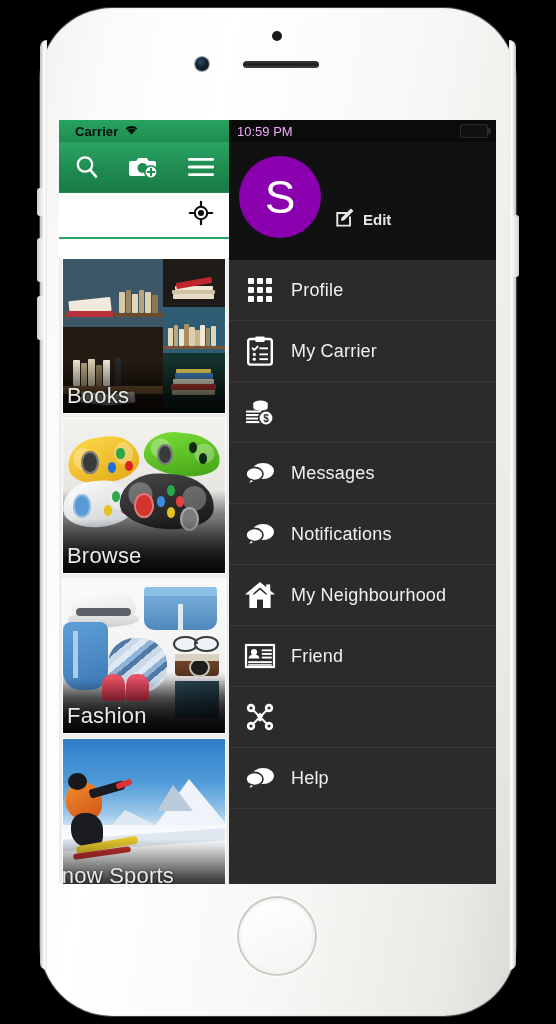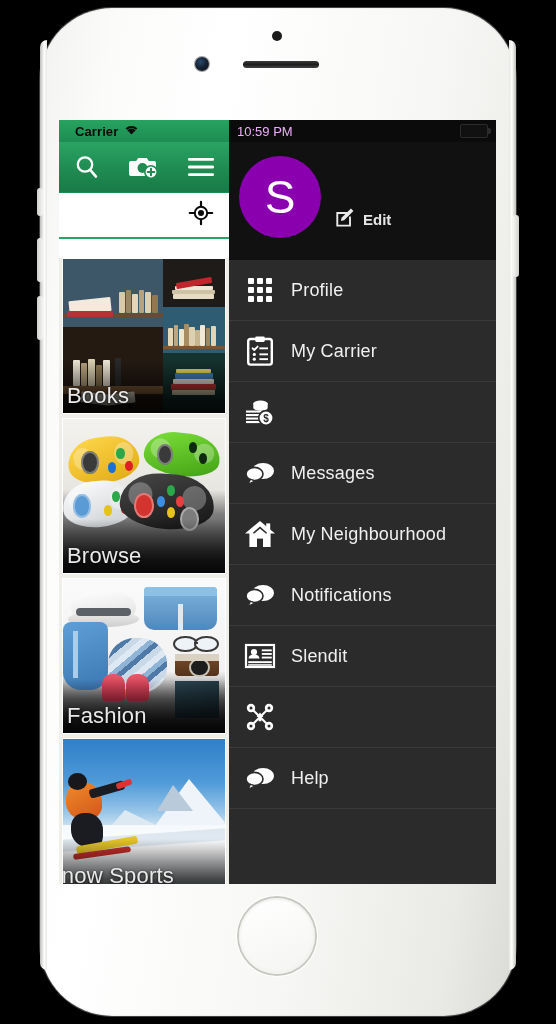--- a/index.html
+++ b/index.html
@@ -421,55 +421,55 @@
               <ellipse cx="18" cy="10" rx="11" ry="8" fill="#fff"></ellipse>
               <ellipse cx="9.5" cy="13" rx="8.5" ry="6.6" fill="#fff" stroke="#2b2b2b" stroke-width="1.6"></ellipse>
               <path d="M5.5 18.2 3.2 23.2 9.6 20z" fill="#fff" stroke="#2b2b2b" stroke-width="1.2"></path>
             </svg>
           </div>
           <div class="ml">Messages</div>
         </div>
 
         <div class="mrow">
           <div class="mi">
+            <svg width="30" height="24" viewBox="0 0 30 24">
+              <ellipse cx="18" cy="10" rx="11" ry="8" fill="#fff"></ellipse>
+              <ellipse cx="9.5" cy="13" rx="8.5" ry="6.6" fill="#fff" stroke="#2b2b2b" stroke-width="1.6"></ellipse>
+              <path d="M5.5 18.2 3.2 23.2 9.6 20z" fill="#fff" stroke="#2b2b2b" stroke-width="1.2"></path>
+            </svg>
+          </div>
+          <div class="ml">Notifications</div>
+        </div>
+
+        <div class="mrow">
+          <div class="mi">
             <svg width="32" height="28" viewBox="0 0 32 28">
               <path d="M16 1 31 13.6h-4.4V27H5.4V13.6H1z" fill="#fff"></path>
               <rect x="22.2" y="3.4" width="4" height="7" fill="#fff"></rect>
               <path d="M13 27v-8.4h6V27z" fill="#2b2b2b"></path>
               <path d="M9.4 13.2 16 7.6l6.6 5.6" fill="none" stroke="#2b2b2b" stroke-width="1.5"></path>
             </svg>
           </div>
           <div class="ml">My Neighbourhood</div>
-        </div>
-
-        <div class="mrow">
-          <div class="mi">
-            <svg width="30" height="24" viewBox="0 0 30 24">
-              <ellipse cx="18" cy="10" rx="11" ry="8" fill="#fff"></ellipse>
-              <ellipse cx="9.5" cy="13" rx="8.5" ry="6.6" fill="#fff" stroke="#2b2b2b" stroke-width="1.6"></ellipse>
-              <path d="M5.5 18.2 3.2 23.2 9.6 20z" fill="#fff" stroke="#2b2b2b" stroke-width="1.2"></path>
-            </svg>
-          </div>
-          <div class="ml">Notifications</div>
         </div>
 
         <div class="mrow">
           <div class="mi">
             <svg width="30" height="24" viewBox="0 0 30 24">
               <rect x="1" y="1" width="28" height="22" fill="none" stroke="#fff" stroke-width="2.2"></rect>
               <circle cx="9" cy="8" r="3.1" fill="#fff"></circle>
               <path d="M3.6 14.6c0-2.6 2.4-4 5.4-4s5.4 1.4 5.4 4z" fill="#fff"></path>
               <rect x="16.8" y="5.4" width="10" height="1.9" fill="#fff"></rect>
               <rect x="16.8" y="9" width="10" height="1.9" fill="#fff"></rect>
               <rect x="16.8" y="12.6" width="10" height="1.9" fill="#fff"></rect>
               <rect x="3.2" y="17.2" width="23.6" height="1.9" fill="#fff"></rect>
               <rect x="3.2" y="20.2" width="23.6" height="1.5" fill="#fff"></rect>
             </svg>
           </div>
-          <div class="ml">Slendit</div>
+          <div class="ml">Friend</div>
         </div>
 
         <div class="mrow">
           <div class="mi">
             <svg width="30" height="30" viewBox="0 0 30 30">
               <path d="M7.5 7.5 15 15 22.5 7.5M7.5 22.5 15 15l7.5 7.5" stroke="#fff" stroke-width="2" fill="none"></path>
               <circle cx="6" cy="6" r="4.2" fill="#fff"></circle>
                 <circle cx="24" cy="6" r="4.2" fill="#fff"></circle>
               <circle cx="6" cy="24" r="4.2" fill="#fff"></circle>
                 <circle cx="24" cy="24" r="4.2" fill="#fff"></circle>

